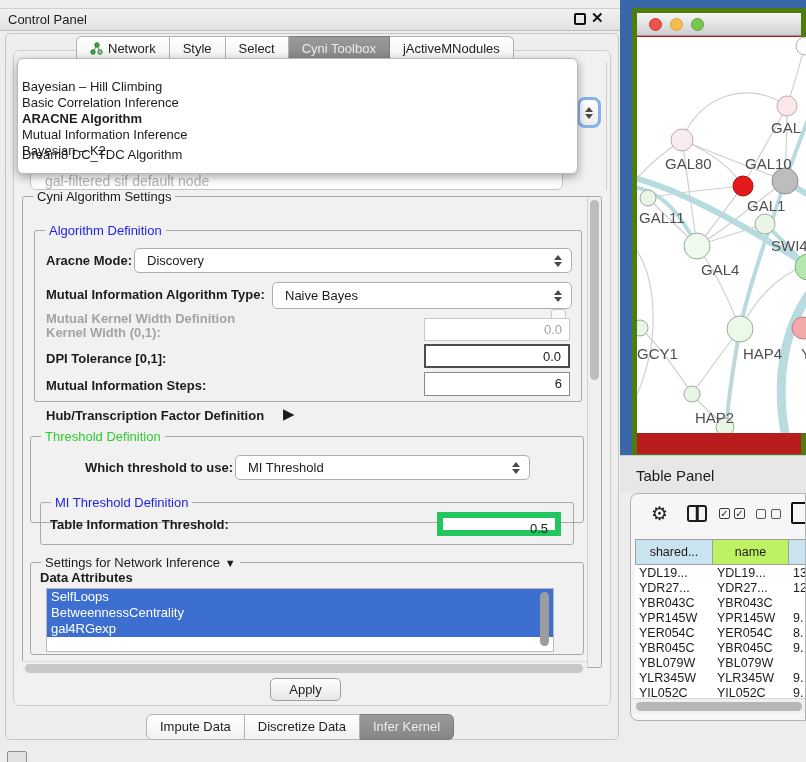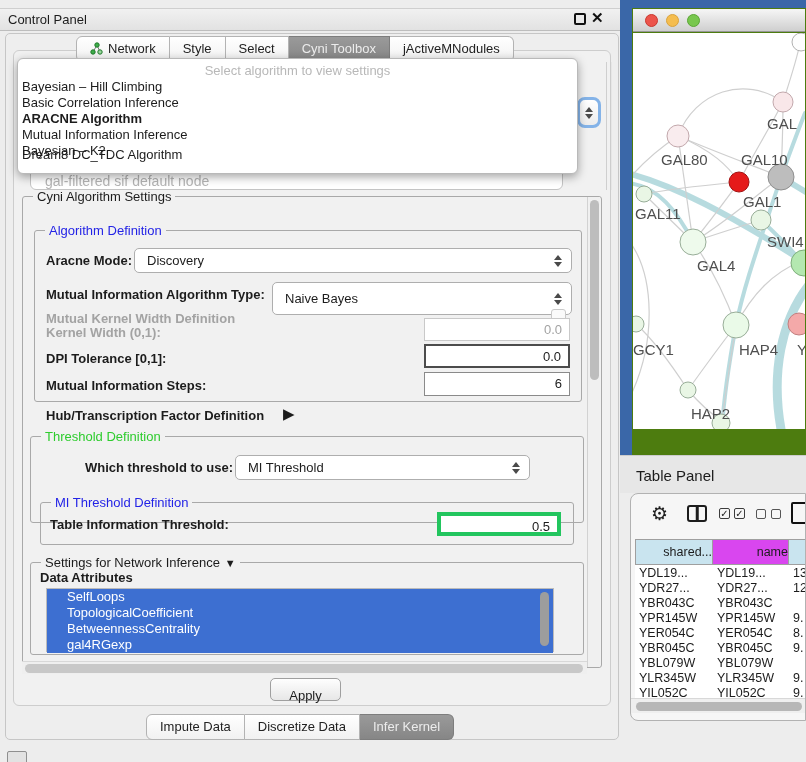--- a/index.html
+++ b/index.html
@@ -45,40 +45,40 @@
   .tdn{width:0;height:0;border-left:4px solid transparent;border-right:4px solid transparent;border-top:5px solid #4a4a4a}
   .fld{position:absolute;background:#fff;font-size:13px;text-align:right;padding:3px 7px 0 0}
   .chk{position:absolute;width:15px;height:15px;background:#fafafa;border:1px solid #c9c9c9;border-radius:3px}
   
   .vtrack{position:absolute;background:#f0f0f0;border-left:1px solid #d2d2d2}
   .vthumb{position:absolute;background:#bdbdbd;border-radius:5px}
   .htrack{position:absolute;background:#efefef;border-top:1px solid #d8d8d8}
   .hthumb{position:absolute;background:#c8c8c8;border-radius:6px}
   
   .attrlist{position:absolute;background:#fff;border:1px solid #bbb}
-  .attr{height:16px;background:#3d6fd1;color:#fff;font-size:13px;padding-left:20px;line-height:16px;white-space:nowrap}
-  
-  .btn{position:absolute;background:linear-gradient(#fefefe,#e7e7e7);border:1px solid #9f9f9f;border-radius:5px;font-size:13px;text-align:center;padding-top:9px}
+  .attr{height:16px;background:#3d6fd1;color:#fff;font-size:13px;padding-left:4px;line-height:16px;white-space:nowrap}
+  
+  .btn{position:absolute;background:linear-gradient(#fefefe,#e7e7e7);border:1px solid #9f9f9f;border-radius:5px;font-size:13px;text-align:center;padding-top:3px}
   
   .desktop{left:620px;top:0;width:186px;height:455px;background:#3a67a8}
-  .netwin{left:632px;top:8px;width:174px;height:451px;background:#4d7c0f;border:1px solid #4d7c0f}
+  .netwin{left:632px;top:8px;width:174px;height:451px;background:#b91c1c;border:5px solid #4d7c0f}
   .net-titlebar{position:absolute;left:0;top:0;width:100%;height:23px;background:linear-gradient(#f6f6f6,#cfcfcf);border-bottom:1px solid #979797}
   .light{position:absolute;top:5px;width:13px;height:13px;border-radius:50%}
   .net-canvas{position:absolute;left:0;top:24px;width:172px;height:396px;background:#fff;overflow:hidden}
   
   .tp-strip{left:620px;top:455px;width:186px;height:38px;background:#e7e7e7;border-top:1px solid #cccccc}
   .tp-title{position:absolute;left:16px;top:11px;font-size:15px}
   .tp-frame{left:630px;top:493px;width:176px;height:228px;background:#f6f6f6;border:1px solid #b2b2b2;border-radius:8px 0 0 8px;overflow:hidden}
   .gear{position:absolute;font-size:19px;color:#1d1d1d}
   .colicon{position:absolute;width:20px;height:17px;border:2.5px solid #1c1c1c;border-radius:3px}
   .colicon::after{content:"";position:absolute;left:50%;top:0;width:2.5px;height:100%;background:#1c1c1c;transform:translateX(-50%)}
   .cb{position:absolute;width:11px;height:11px;border:1.5px solid #3c3c3c;border-radius:2px;font-size:10px;line-height:10px;text-align:center;color:#222}
   .cb.empty{width:10px;height:10px;border-color:#555}
   .docicon{position:absolute;width:18px;height:22px;border:2.5px solid #111;border-radius:2px;background:#f6f6f6}
-  .th{position:absolute;top:0;height:26px;border:1px solid #9f9f9f;border-left:none;font-size:12.5px;text-align:right;padding-top:5px;overflow:hidden;white-space:nowrap}
+  .th{position:absolute;top:0;height:26px;border:1px solid #9f9f9f;border-left:none;font-size:12.5px;text-align:center;padding-top:5px;overflow:hidden;white-space:nowrap}
   .tcell{position:absolute;font-size:12.5px;white-space:nowrap;overflow:hidden}
   .mini-sq{left:7px;top:751px;width:20px;height:14px;background:#e2e2e2;border:1px solid #8f8f8f;border-radius:2px}
 </style>
 </head>
 <body>
 
 <div class="abs cp-titlebar">
   <span class="cp-title">Control Panel</span>
   <span class="float-ic"></span>
   <span class="close-ic">✕</span>
@@ -116,21 +116,20 @@
 <div class="vline" style="left:611px;top:62px;height:128px;background:#e6e6e6"></div>
 <div class="abs focus-spin">
     <span class="tu"></span>
     <span class="tdn"></span>
   </div>
 <div class="abs ghost-combo">
   <span>gal-filtered sif default node</span>
 </div>
 
 <div class="abs popup">
-  <span class="ph">Select algorithm to view settings</span>
   <span class="it" style="top:20px">Bayesian – Hill Climbing</span>
   <span class="it" style="top:36px">Basic Correlation Inference</span>
   <span class="it bold" style="top:52px">ARACNE Algorithm</span>
   <span class="it" style="top:68px">Mutual Information Inference</span>
   <span class="it" style="top:84px">Bayesian – K2</span>
   <span class="it" style="top:88px">Dream8 DC_TDC Algorithm</span>
 </div>
 
 <div class="grp" style="left:22px;top:196px;width:580px;height:472px">
   <span class="gt">Cyni Algorithm Settings</span>
@@ -141,21 +140,21 @@
 </div>
 <span class="lbl" style="left:46px;top:253px">Aracne Mode:</span>
 <div class="combo" style="left:134px;top:248px;width:438px;height:25px">
   <span class="cv">Discovery</span>
   <span class="spin">
       <span class="tu"></span>
       <span class="tdn"></span>
     </span>
 </div>
 <span class="lbl" style="left:46px;top:287px">Mutual Information Algorithm Type:</span>
-<div class="combo" style="left:272px;top:282px;width:300px;height:33px">
+<div class="combo" style="left:272px;top:282px;width:300px;height:27px">
   <span class="cv">Naive Bayes</span>
   <span class="spin">
       <span class="tu"></span>
       <span class="tdn"></span>
     </span>
 </div>
 <span class="lbl dis" style="left:46px;top:311px">Mutual Kernel Width Definition</span>
 <span class="chk" style="left:551px;top:309px"></span>
 <span class="lbl dis" style="left:46px;top:325px">Kernel Width (0,1):</span>
 <div class="fld dis" style="left:424px;top:318px;width:146px;height:23px;border:1px solid #c9c9c9">0.0</div>
@@ -175,32 +174,31 @@
   <span class="cv">MI Threshold</span>
   <span class="spin">
       <span class="tu"></span>
       <span class="tdn"></span>
     </span>
 </div>
 <div class="grp" style="left:40px;top:502px;width:534px;height:43px">
   <span class="gt gt-blue">MI Threshold Definition</span>
 </div>
 <span class="lbl" style="left:50px;top:517px">Table Information Threshold:</span>
-<div class="fld" style="left:437px;top:512px;width:124px;height:24px;border:4px solid #22c55e">0.5</div>
+<div class="fld" style="left:437px;top:512px;width:124px;height:24px;border:6px solid #22c55e">0.5</div>
 
 <div class="grp" style="left:30px;top:562px;width:554px;height:93px">
   <span class="gt" style="display:flex;align-items:center;gap:5px">
     <span>Settings for Network Inference</span>
     <span style="font-size:11px">▼</span>
   </span>
 </div>
 <span class="lbl" style="left:40px;top:570px">Data Attributes</span>
 <div class="attrlist" style="left:46px;top:588px;width:508px;height:64px">
   <div class="attr">SelfLoops</div>
-  <div class="attr">TopologicalCoefficient</div>
   <div class="attr">BetweennessCentrality</div>
   <div class="attr">gal4RGexp</div>
 </div>
 <div class="vthumb" style="left:540px;top:592px;width:9px;height:54px;background:#9d9d9d"></div>
 
 <div class="vtrack" style="left:587px;top:197px;width:13px;height:470px">
   <div class="vthumb" style="left:2px;top:3px;width:9px;height:180px"></div>
 </div>
 <div class="htrack" style="left:22px;top:661px;width:565px;height:13px">
   <div class="hthumb" style="left:3px;top:2px;width:558px;height:9px"></div>
@@ -303,21 +301,21 @@
 <div class="abs tp-frame">
   <span class="gear" style="left:20px;top:8px">⚙</span>
   <span class="colicon" style="left:56px;top:11px"></span>
   <span class="cb" style="left:88px;top:14px">✓</span>
   <span class="cb" style="left:103px;top:14px">✓</span>
   <span class="cb empty" style="left:125px;top:15px"></span>
   <span class="cb empty" style="left:140px;top:15px"></span>
   <span class="docicon" style="left:160px;top:8px"></span>
 
   <div class="th" style="left:4px;width:78px;background:#c9e4ef;top:45px;border-left:1px solid #9f9f9f">shared...</div>
-  <div class="th" style="left:82px;width:76px;background:#d946ef;top:45px">name</div>
+  <div class="th" style="left:82px;width:76px;background:#bef264;top:45px">name</div>
   <div class="th" style="left:158px;width:18px;background:#c9e4ef;top:45px"></div>
 
   <div class="abs" style="left:4px;top:71px;width:172px;height:136px;background:#fff">
     <div class="tcell" style="left:4px;top:1px;width:74px">YDL19...</div>
     <div class="tcell" style="left:82px;top:1px;width:72px">YDL19...</div>
     <div class="tcell" style="left:158px;top:1px;width:18px">13</div>
     <div class="tcell" style="left:4px;top:16px;width:74px">YDR27...</div>
     <div class="tcell" style="left:82px;top:16px;width:72px">YDR27...</div>
     <div class="tcell" style="left:158px;top:16px;width:18px">12</div>
     <div class="tcell" style="left:4px;top:31px;width:74px">YBR043C</div>

